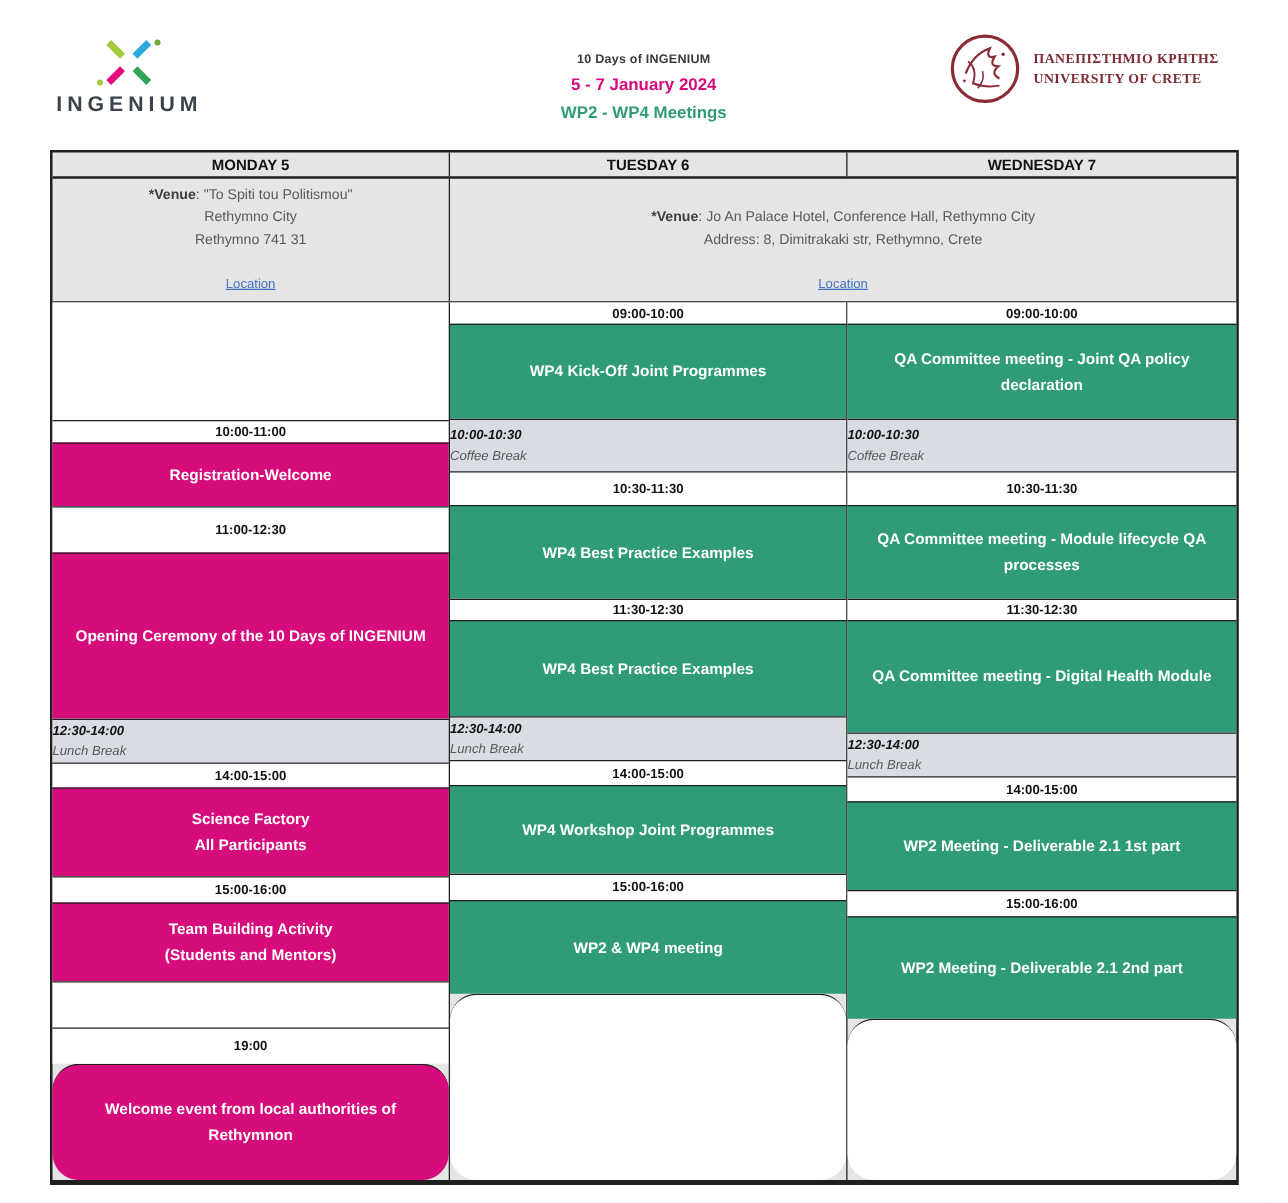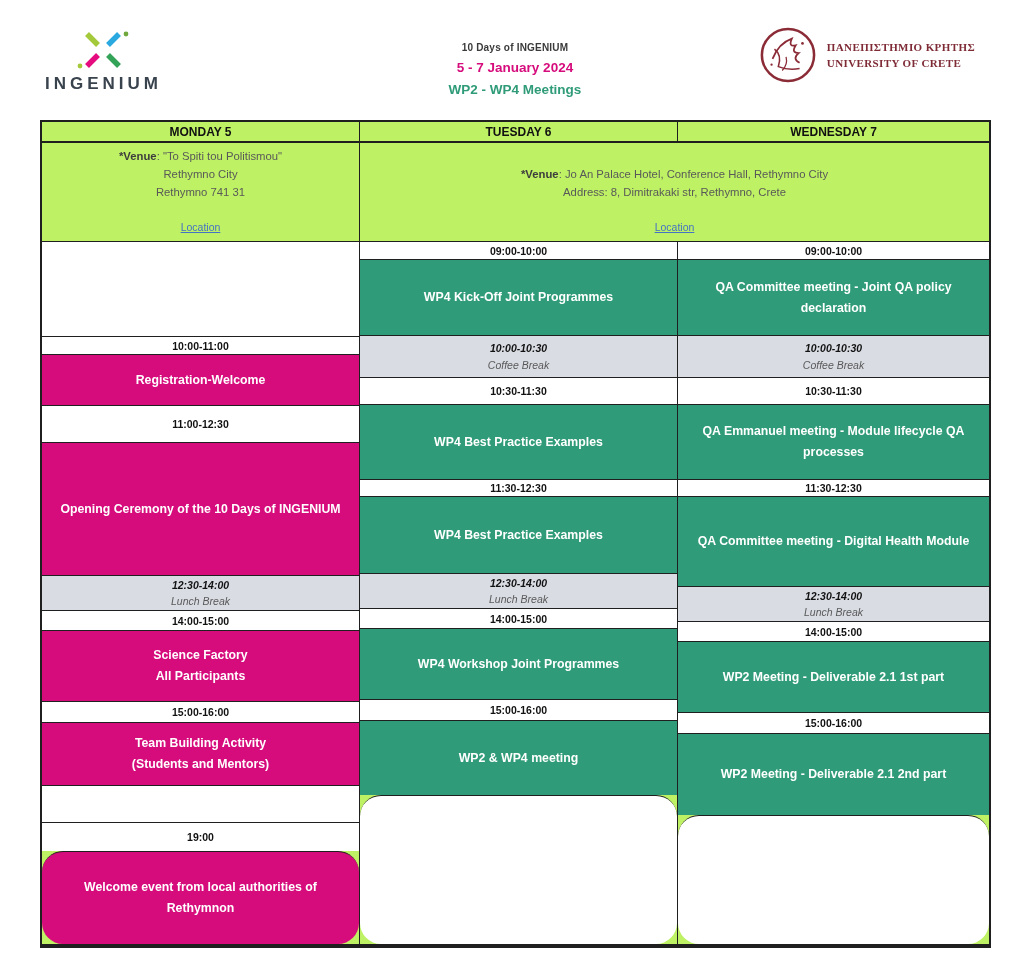--- a/index.html
+++ b/index.html
@@ -17,21 +17,21 @@
   .event-title { font-size:10px; font-weight:700; color:#3A3A3A; letter-spacing:.2px; }
   .event-dates { font-size:13.5px; font-weight:700; color:#D60B7C; margin-top:7px; }
   .event-sub   { font-size:13.5px; font-weight:600; color:#2F9B78; margin-top:7px; }
 
   .uoc { position:absolute; right:55px; top:26px; display:flex; align-items:center; gap:10px; }
   .uoc-text { font-family:"Liberation Serif", serif; font-size:11px; font-weight:600;
               color:#7E2B36; letter-spacing:.4px; line-height:1.5; }
 
   
   .schedule { position:absolute; left:40px; top:120px; width:951px;
-              border:2px solid #1F1F1F; border-bottom-width:4px; background:#bef264; }
+              border:2px solid #1F1F1F; border-bottom-width:4px; background:#e5e5e5; }
 
   .day-row { display:grid; grid-template-columns:317px 318px 1fr; border-bottom:2px solid #1F1F1F; }
   .day-cell { height:19px; display:flex; align-items:center; justify-content:center;
               font-size:12px; font-weight:700; color:#111; }
   .day-cell + .day-cell { border-left:1.5px solid #1F1F1F; }
 
   .venue-row { display:grid; grid-template-columns:317px 1fr; border-bottom:1.5px solid #1F1F1F; }
   .venue-cell { height:98px; display:flex; flex-direction:column; align-items:center;
                 text-align:center; font-size:11.3px; color:#595959; line-height:1.6; padding:4px 8px 5px; }
   .venue-cell + .venue-cell { border-left:1.5px solid #1F1F1F; }
@@ -46,21 +46,21 @@
   .cell { flex-shrink:0; }
   .cell + .cell { border-top:1.5px solid #1F1F1F; }
 
   .t { display:flex; align-items:center; justify-content:center;
        font-size:10.5px; font-weight:700; color:#111; background:#fff; }
   .ev { display:flex; flex-direction:column; align-items:center; justify-content:center;
         text-align:center; color:#ffffff; font-size:12.3px; font-weight:600;
         line-height:1.7; padding:4px 14px; }
   .pink  { background:#D60B7C; }
   .green { background:#2F9B78; }
-  .brk { background:#D9DCE3; display:flex; flex-direction:column; align-items:center;
+  .brk { background:#D9DCE3; display:flex; flex-direction:column; 
          justify-content:space-evenly; font-size:10.5px; font-style:italic; }
   .brk .bt { font-weight:700; color:#111; }
   .brk .bl { color:#595959; }
   .blank { background:#fff; }
   .fill { flex:1 1 auto;border-radius:21px; }
 </style>
 </head>
 <body>
 
 <div class="topbar">
@@ -173,21 +173,21 @@
     </div>
 
     <div class="col">
       <div class="cell t" style="height:17px">09:00-10:00</div>
       <div class="cell ev green" style="height:76px">QA Committee meeting - Joint QA policy declaration</div>
       <div class="cell brk" style="height:42px">
         <div class="bt">10:00-10:30</div>
         <div class="bl">Coffee Break</div>
       </div>
       <div class="cell t" style="height:27px">10:30-11:30</div>
-      <div class="cell ev green" style="height:75px">QA Emmanuel meeting - Module lifecycle QA processes</div>
+      <div class="cell ev green" style="height:75px">QA Committee meeting - Module lifecycle QA processes</div>
       <div class="cell t" style="height:17px">11:30-12:30</div>
       <div class="cell ev green" style="height:90px">QA Committee meeting - Digital Health Module</div>
       <div class="cell brk" style="height:35px">
         <div class="bt">12:30-14:00</div>
         <div class="bl">Lunch Break</div>
       </div>
       <div class="cell t" style="height:20px">14:00-15:00</div>
       <div class="cell ev green" style="height:71px">WP2 Meeting - Deliverable 2.1 1st part</div>
       <div class="cell t" style="height:21px">15:00-16:00</div>
       <div class="cell ev green" style="height:82px">WP2 Meeting - Deliverable 2.1 2nd part</div>

